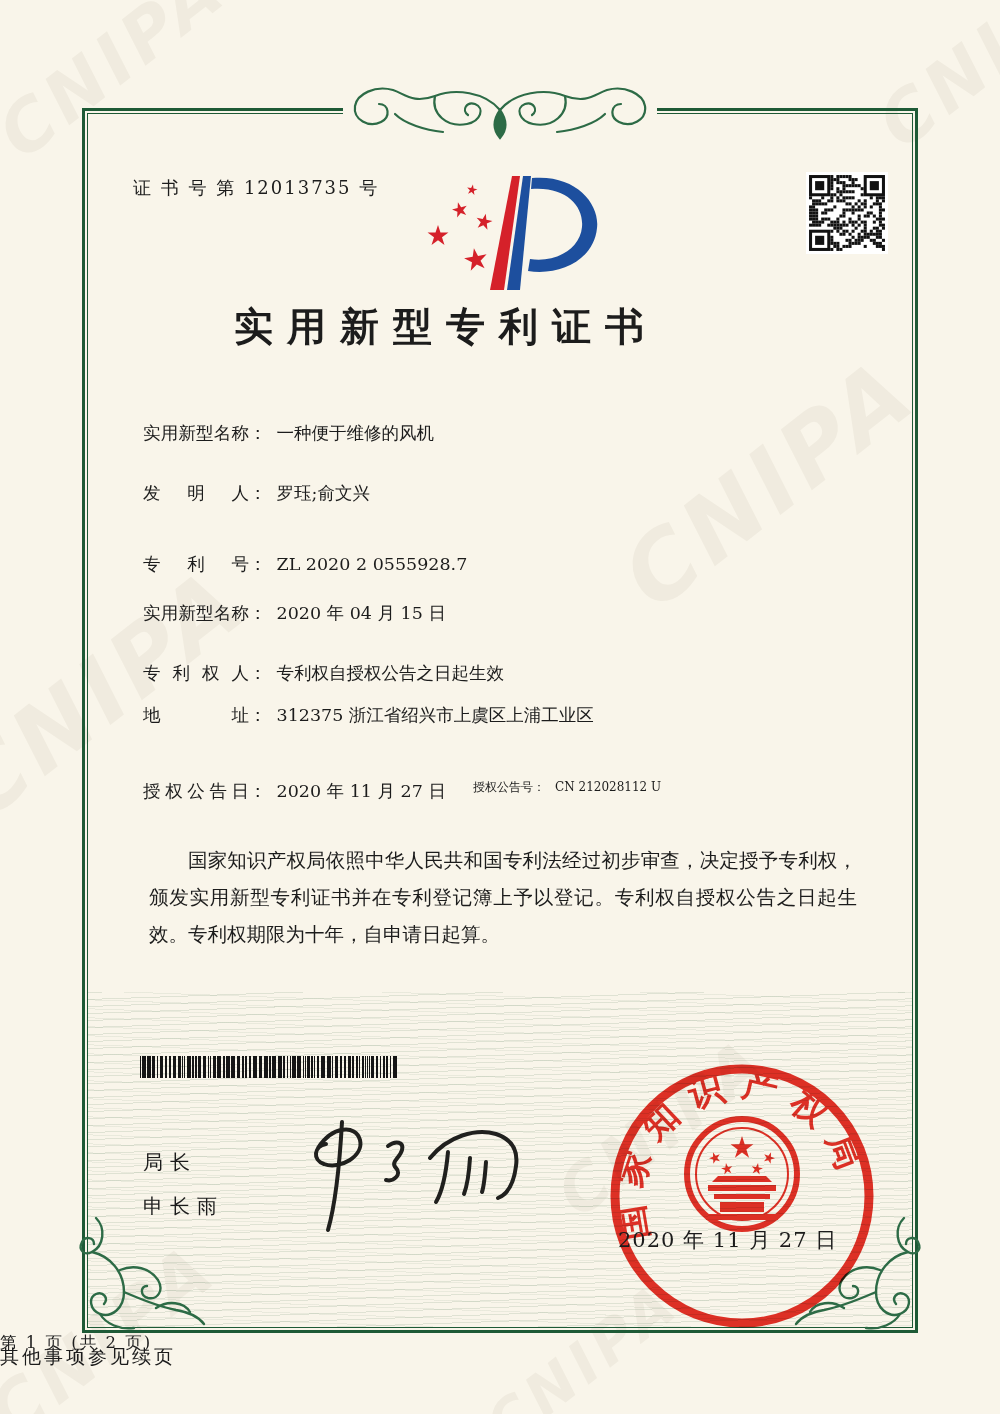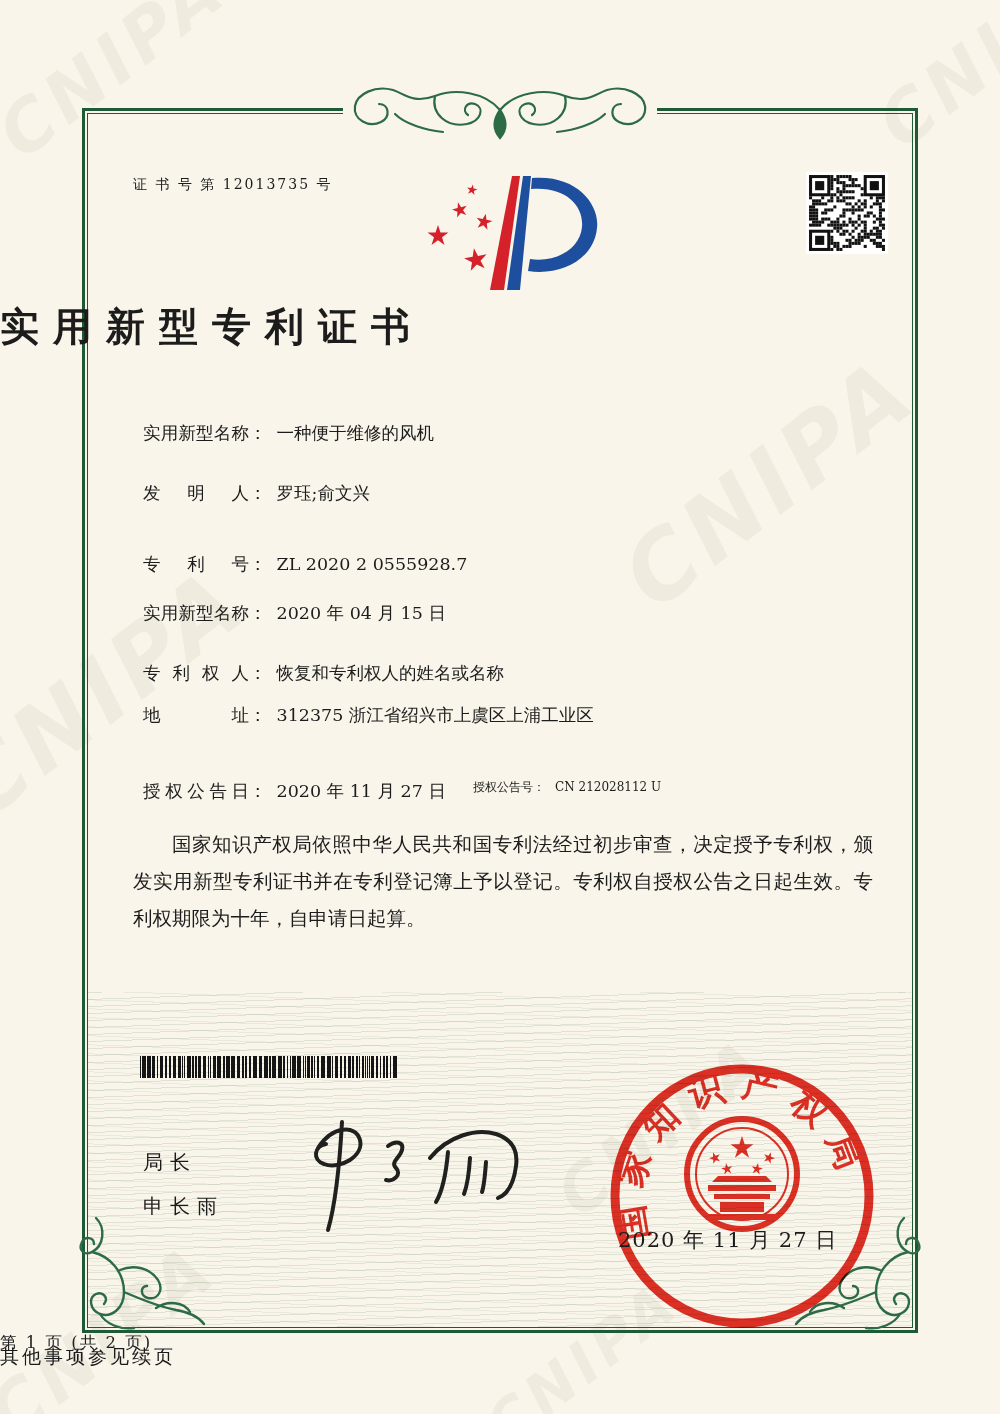--- a/index.html
+++ b/index.html
@@ -22,34 +22,34 @@
   .frame{position:absolute;left:82px;top:108px;width:830px;height:1219px;
     border:3px solid #1e5a36;}
   .frame-inner{position:absolute;inset:2px;border:1px solid #1e5a36;}
   
   .waves{position:absolute;left:88px;top:992px;width:824px;height:335px;
     background:
       repeating-linear-gradient(178deg, rgba(120,150,120,0.20) 0 1px, transparent 1px 7px),
       repeating-linear-gradient(182deg, rgba(120,150,120,0.12) 0 1px, transparent 1px 9px);
   }
   
-  .cert-no{position:absolute;left:133px;top:176px;font-size:14px;letter-spacing:2px;}
+  .cert-no{position:absolute;left:133px;top:176px;font-size:18px;letter-spacing:2px;}
   .logo{position:absolute;left:408px;top:170px;}
   .qr{position:absolute;left:806px;top:172px;width:82px;height:82px;background:#fff;}
-  .title{position:absolute;left:0;top:300px;width:892px;text-align:left;
+  .title{position:absolute;left:0;top:300px;width:892px;text-align:center;
     font-size:39px;font-weight:bold;letter-spacing:14px;}
   
   .field{position:absolute;left:143px;font-size:17.5px;white-space:nowrap;}
   .f-label{display:inline-block;width:106px;text-align:justify;text-align-last:justify;}
   .f-colon{padding-right:10px;}
   .field2{position:absolute;left:473px;font-size:12px;white-space:nowrap;}
   
   .body-text{position:absolute;left:133px;top:826px;width:740px;
     font-size:19.5px;line-height:37px;text-align:justify;}
-  .body-text p{margin:0;text-indent:2em;}
+  .body-text p{margin:16px;text-indent:2em;}
   
   .barcode{position:absolute;left:140px;top:1056px;width:262px;height:22px;}
   .issuer{position:absolute;left:143px;top:1142px;font-size:20px;letter-spacing:7px;
     font-family:Liberation Mono, monospace;line-height:44px;}
   .signature{position:absolute;left:280px;top:1118px;}
   .seal{position:absolute;left:608px;top:1062px;width:268px;height:268px;
     mix-blend-mode:multiply;opacity:.95;}
   .seal-date{position:absolute;left:618px;top:1226px;font-size:21px;letter-spacing:1px;
     color:#1b1b1b;}
   .page-num{position:absolute;left:0;top:1332px;width:960px;text-align:left;
@@ -382,21 +382,21 @@
 <div class="field" style="top:481px;">
   <span class="f-label">发明人</span><span class="f-colon">：</span><span>罗珏;俞文兴</span>
 </div>
 <div class="field" style="top:541px;margin-top:11px;">
   <span class="f-label">专利号</span><span class="f-colon">：</span><span>ZL 2020 2 0555928.7</span>
 </div>
 <div class="field" style="top:601px;">
   <span class="f-label">实用新型名称</span><span class="f-colon">：</span><span>2020 年 04 月 15 日</span>
 </div>
 <div class="field" style="top:661px;">
-  <span class="f-label">专利权人</span><span class="f-colon">：</span><span>恢复和专利权人的姓名或名称</span>
+  <span class="f-label">专利权人</span><span class="f-colon">：</span><span>专利权自授权公告之日起生效</span>
 </div>
 <div class="field" style="top:703px;">
   <span class="f-label">地址</span><span class="f-colon">：</span><span>312375 浙江省绍兴市上虞区上浦工业区</span>
 </div>
 <div class="field" style="top:779px;">
   <span class="f-label">授权公告日</span><span class="f-colon">：</span><span>2020 年 11 月 27 日</span>
 </div>
 <div class="field2" style="top:779px;">
   <span>授权公告号</span><span class="f-colon">：</span><span>CN 212028112 U</span>
 </div>

